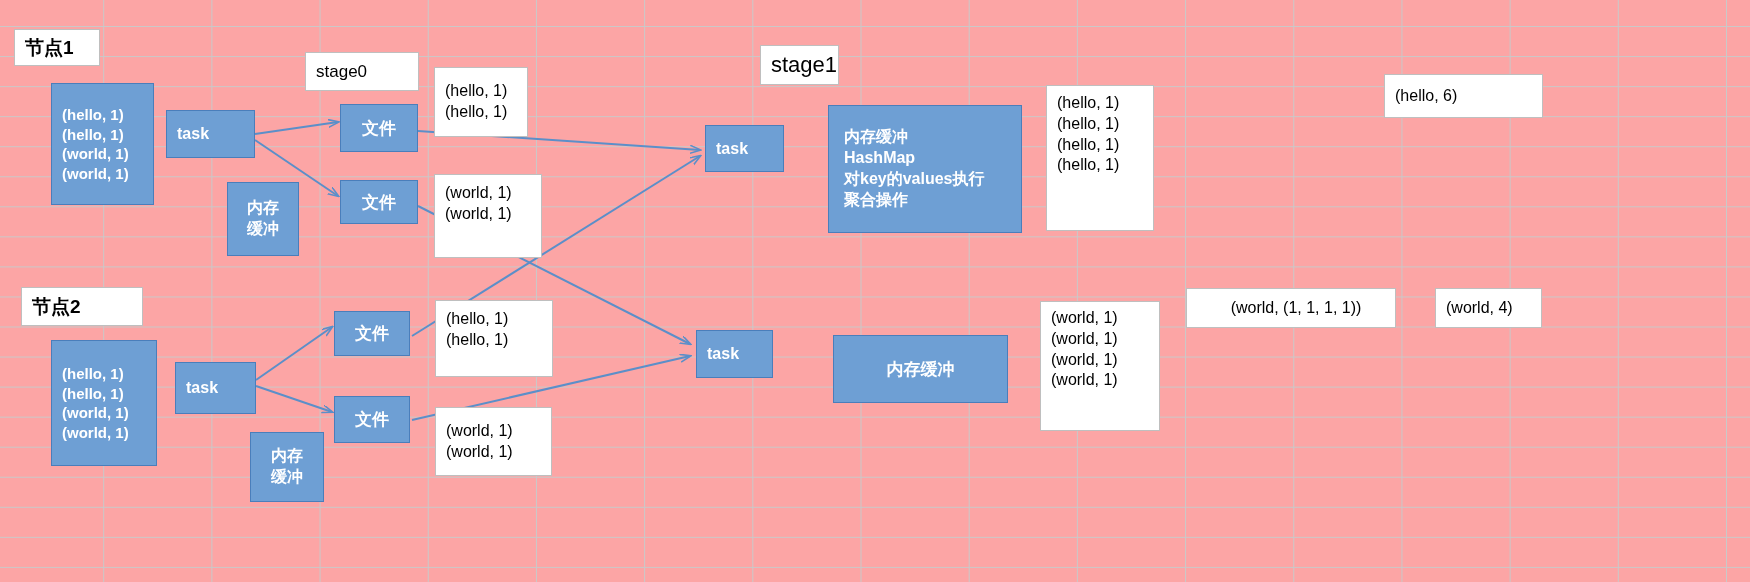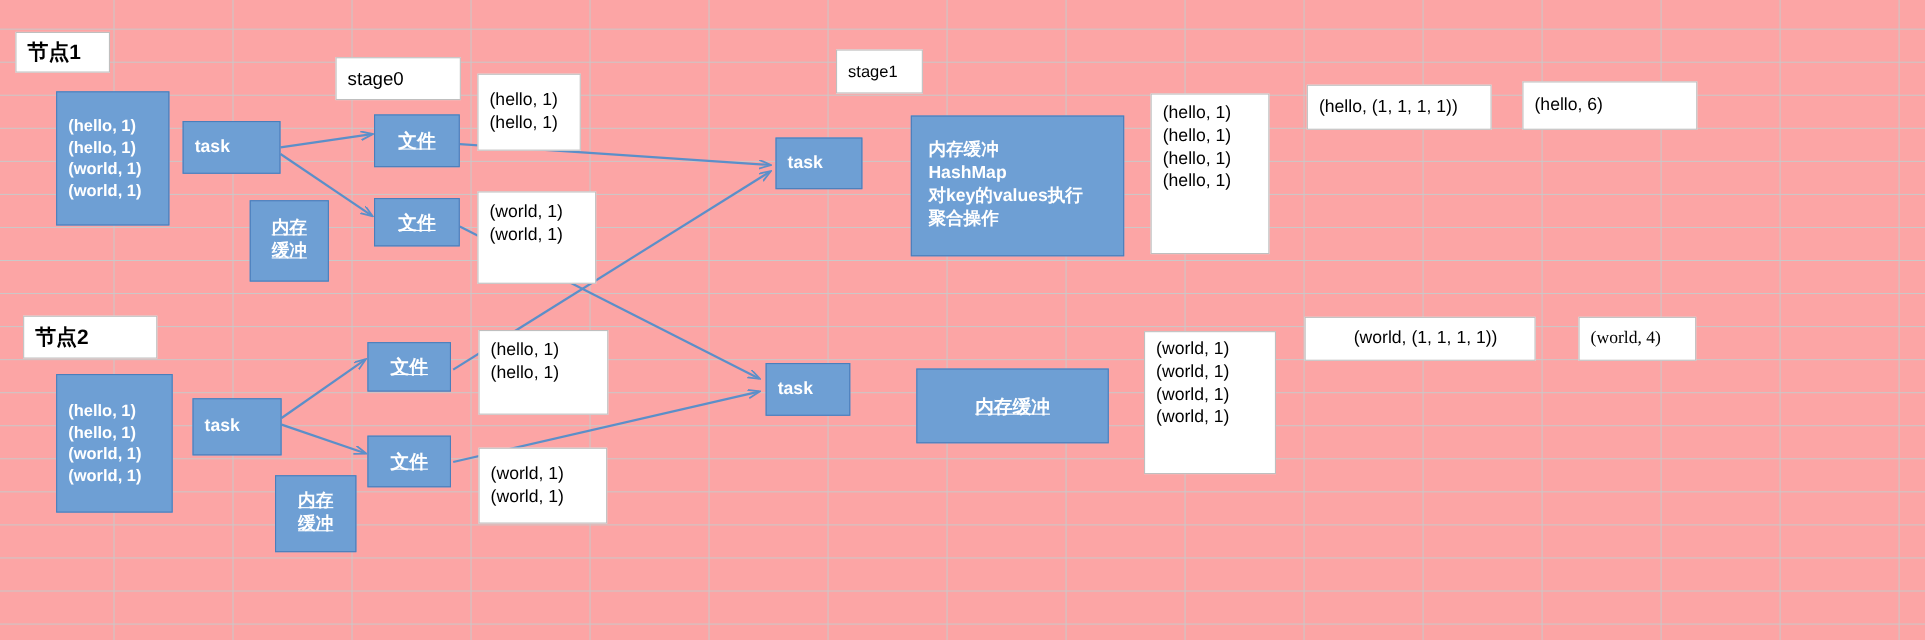--- a/index.html
+++ b/index.html
@@ -40,21 +40,21 @@
     border: 1px solid #4a7ebb;
     color: #ffffff;
     font-weight: bold;
   }
   .white {
     background: #ffffff;
     border: 1px solid #bfbfbf;
     color: #000000;
   }
   .pad-l { padding-left: 10px; }
-  .center { align-items: center; text-align: right; text-decoration: underline; }
+  .center { align-items: center; text-align: right; }
   .lines { line-height: 1.30; }
   .lines div { white-space: nowrap; }
   svg.conn {
     position: absolute;
     left: 0; top: 0;
     width: 1750px;
     height: 582px;
     pointer-events: none;
     overflow: visible;
   }
@@ -95,21 +95,21 @@
   </div>
 
   <div class="box white pad-l" style="left:21px; top:287px; width:122px; height:39px; font-size:19px; font-weight:bold;">
     <div>节点2</div>
   </div>
 
   <div class="box white pad-l" style="left:305px; top:52px; width:114px; height:39px; font-size:17px;">
     <div>stage0</div>
   </div>
 
-  <div class="box white pad-l" style="left:760px; top:45px; width:79px; height:40px; font-size:15px;">
+  <div class="box white pad-l" style="left:760px; top:45px; width:79px; height:40px; font-size:22px;">
     <div>stage1</div>
   </div>
 
   <div class="box blue pad-l lines" style="left:51px; top:83px; width:103px; height:122px; font-size:15px;">
     <div>(hello, 1)</div>
     <div>(hello, 1)</div>
     <div>(world, 1)</div>
     <div>(world, 1)</div>
   </div>
 
@@ -185,23 +185,20 @@
     <div>聚合操作</div>
   </div>
 
   <div class="box white pad-l lines" style="left:1046px; top:85px; width:108px; height:146px; font-size:16px; justify-content:flex-start; padding-top:7px;">
     <div>(hello, 1)</div>
     <div>(hello, 1)</div>
     <div>(hello, 1)</div>
     <div>(hello, 1)</div>
   </div>
 
-  <div class="box white pad-l" style="left:1188px; top:77px; width:168px; height:41px; font-size:16px;">
-    <div>(hello, (1, 1, 1, 1))</div>
-  </div>
 
   <div class="box white pad-l" style="left:1384px; top:74px; width:159px; height:44px; font-size:16px;">
     <div>(hello, 6)</div>
   </div>
 
   <div class="box blue pad-l" style="left:696px; top:330px; width:77px; height:48px; font-size:16px;">
     <div>task</div>
   </div>
 
   <div class="box blue center" style="left:833px; top:335px; width:175px; height:68px; font-size:17px;">
@@ -212,17 +209,17 @@
     <div>(world, 1)</div>
     <div>(world, 1)</div>
     <div>(world, 1)</div>
     <div>(world, 1)</div>
   </div>
 
   <div class="box white pad-l" style="left:1186px; top:288px; width:210px; height:40px; font-size:16px;align-items:center;">
     <div>(world, (1, 1, 1, 1))</div>
   </div>
 
-  <div class="box white pad-l" style="left:1435px; top:288px; width:107px; height:40px; font-size:16px;font-family:Liberation Serif, serif;">
+  <div class="box white pad-l" style="left:1435px; top:288px; width:107px; height:40px; font-size:16px;">
     <div>(world, 4)</div>
   </div>
 
 </div>
 
 </body></html>

